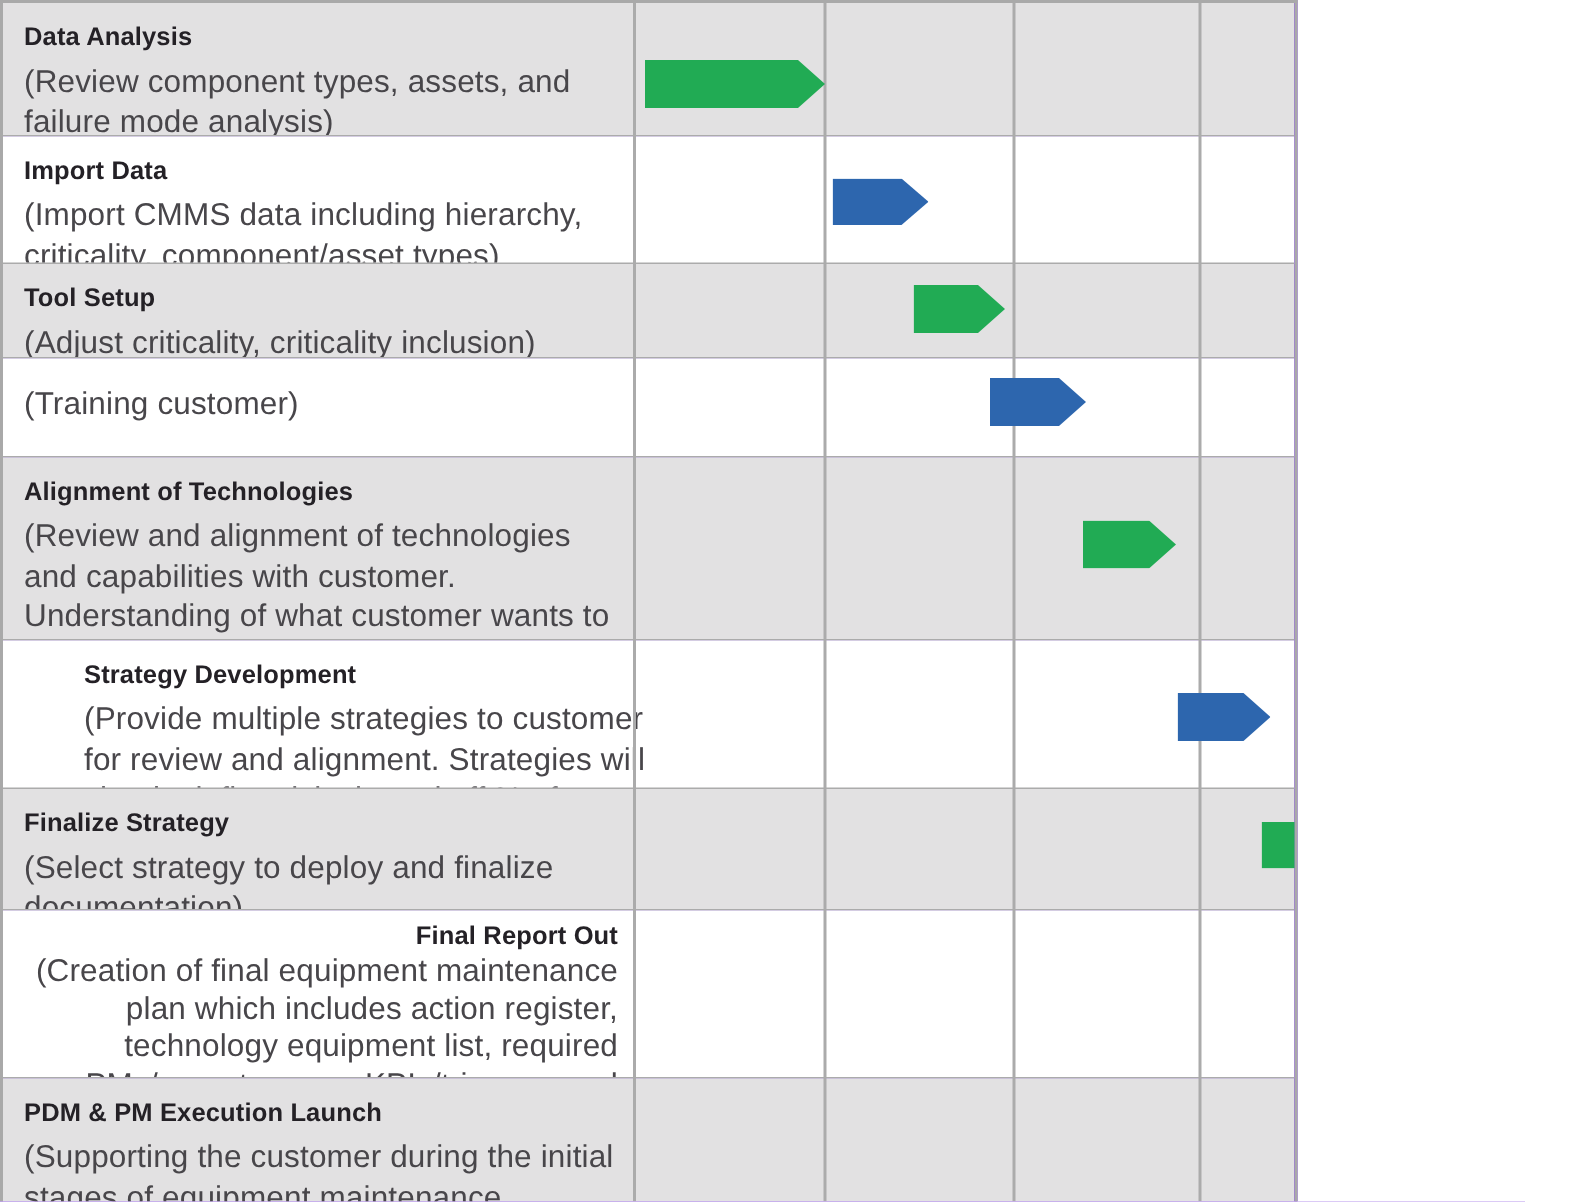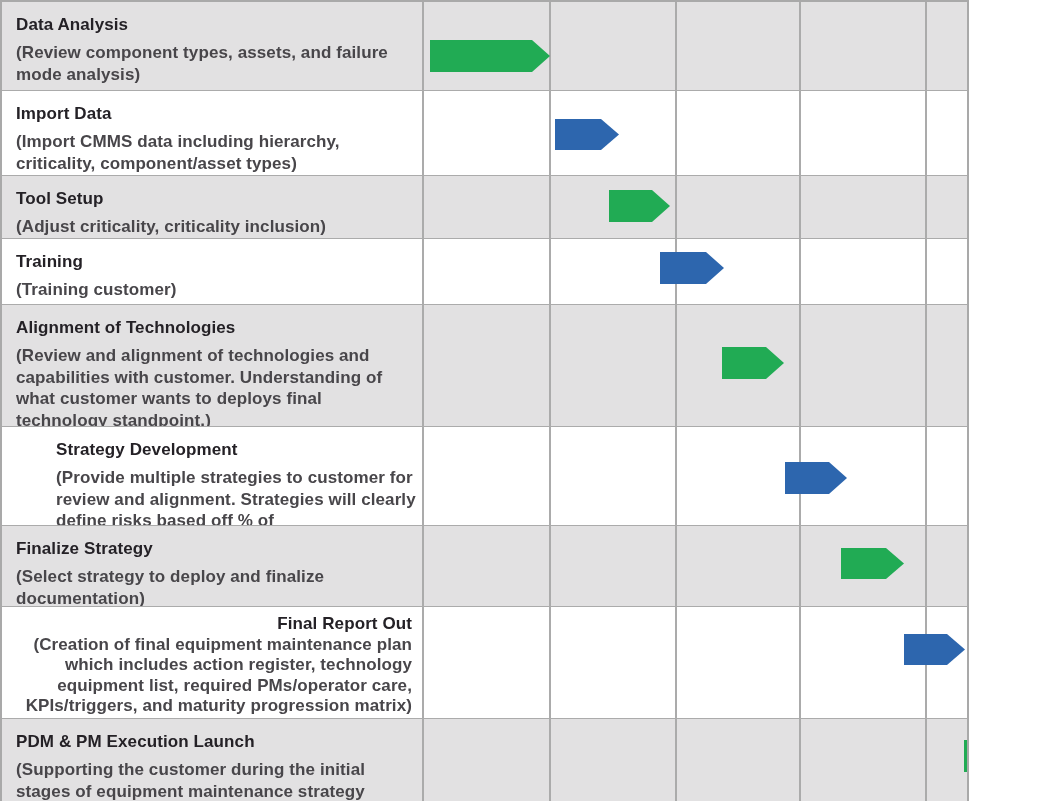--- a/index.html
+++ b/index.html
@@ -1,18 +1,18 @@
 <!DOCTYPE html>
 <html><head>
 <meta charset="utf-8">
 <style>
   html,body{margin:0;padding:0;background:#ffffff;}
   .canvas{
     position:relative;
-    width:969px;height:801px;
+    width:865px;height:801px;
     overflow:hidden;
     box-sizing:border-box;
     background:#6d28d9;
     font-family:"Liberation Sans",sans-serif;
     border-top:2px solid #a9a9a9;
     border-left:2px solid #a9a9a9;
     border-right:2px solid #a9a9a9;
   }
   .rows{position:absolute;left:0;top:0;width:100%;}
   .row{
@@ -39,22 +39,22 @@
   }
   .row:nth-child(8) .task-cell{padding-top:6px;text-align:right;}
   .task-title{
     font-size:17px;
     font-weight:700;
     line-height:1.3;
     color:#242126;
     letter-spacing:.1px;
   }
   .task-desc{
-    font-size:17px;
-    font-weight:700;
+    font-size:21px;
+    font-weight:400;
     line-height:1.27;
     color:#48464a;
     margin-top:6px;
     letter-spacing:.1px;
   }
   .row:nth-child(8) .task-desc{margin-top:0;line-height:1.2;}
   .vline{
     position:absolute;
     top:0;bottom:0;
     width:1.5px;
@@ -89,21 +89,20 @@
       </div>
     </div>
     <div class="row">
       <div class="task-cell">
         <div class="task-title">Tool Setup</div>
         <div class="task-desc">(Adjust criticality, criticality inclusion)</div>
       </div>
     </div>
     <div class="row">
       <div class="task-cell">
-        <div class="task-title">Training</div>
         <div class="task-desc">(Training customer)</div>
       </div>
     </div>
     <div class="row">
       <div class="task-cell">
         <div class="task-title">Alignment of Technologies</div>
         <div class="task-desc">(Review and alignment of technologies and capabilities with customer. Understanding of what customer wants to deploys final technology standpoint.)</div>
       </div>
     </div>
     <div class="row">

